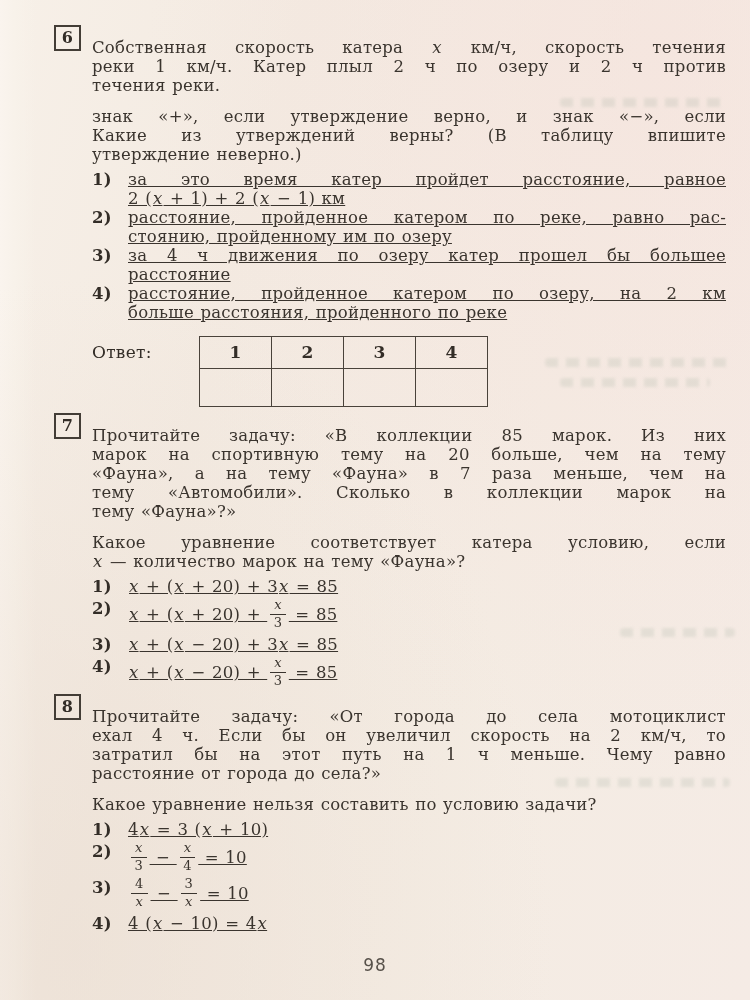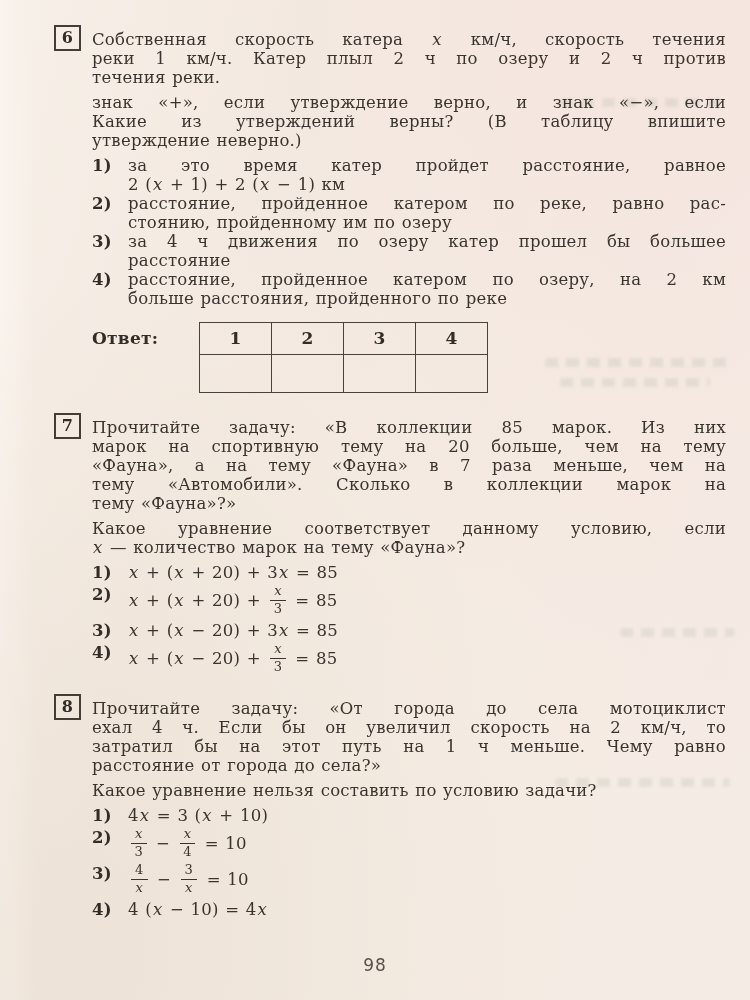--- a/index.html
+++ b/index.html
@@ -14,37 +14,37 @@
       linear-gradient(105deg,#f7f0e8 0%,#f3eae1 30%,#f4ece3 65%,#f5ebe5 100%);
     font-size:16.5px;line-height:19px;letter-spacing:.25px;word-spacing:1px;
   }
   .problem{position:absolute;left:92px;right:24px;}
   .p6{top:26px;} .p7{top:414px;} .p8{top:695px;}
   .plabel{
     position:absolute;left:-38px;top:-1px;width:23px;height:22px;
     border:2px solid #433d36;text-align:center;font-weight:bold;
     font-size:16px;line-height:22px;color:#332d27;background:transparent;
   }
-  .para{margin:4px 0 6px 0;}
+  .para{margin:12px 0 6px 0;}
   .pline,.iline{display:block;}
   .just{text-align:justify;text-align-last:justify;}
   .item{display:flex;align-items:flex-start;}
   .eq-item{margin:3px 0;}
   .inum{flex:0 0 36px;font-weight:bold;color:#332d27;}
-  .itext{flex:1;min-width:0;}
+  .itext{flex:1;min-width:0;text-decoration:underline;}
   .var{font-style:italic;padding:0 1px;}
   .frac{
     display:inline-flex;flex-direction:column;align-items:center;
     vertical-align:middle;line-height:1.15;font-size:13px;margin:0 3px;
     position:relative;top:-1px;
   }
   .frac .fnum{border-bottom:1.4px solid #3a342e;padding:0 4px 1px 4px;}
   .frac .fden{padding-top:1px;}
   .answer-row{display:flex;align-items:flex-start;margin-top:14px;}
-  .answer-label{flex:0 0 107px;font-weight:bold;color:#332d27;padding-top:7px;font-size:17px;}
+  .answer-label{flex:0 0 107px;font-weight:normal;color:#332d27;padding-top:7px;font-size:17px;}
   table.answer{border-collapse:collapse;}
   table.answer td{
     width:71px;border:1.7px solid #49423a;text-align:center;
     font-weight:bold;font-size:17px;color:#332d27;padding:0;
   }
   table.answer tr.hdr td{height:31px;}
   table.answer tr.blank td{height:37px;}
   .pagenum{
     position:absolute;top:956px;left:0;width:100%;text-align:center;
     font-family:"DejaVu Sans","Liberation Sans",sans-serif;
@@ -130,21 +130,21 @@
   <section class="problem p7">
     <div class="plabel">7</div>
     <p class="para">
       <span class="pline just"><span>Прочитайте задачу: «В коллекции 85 марок. Из них</span></span>
       <span class="pline just"><span>марок на спортивную тему на 20 больше, чем на тему</span></span>
       <span class="pline just"><span>«Фауна», а на тему «Фауна» в 7 раза меньше, чем на</span></span>
       <span class="pline just"><span>тему «Автомобили». Сколько в коллекции марок на</span></span>
       <span class="pline"><span>тему «Фауна»?»</span></span>
     </p>
     <p class="para">
-      <span class="pline just"><span>Какое уравнение соответствует данному условию, если</span></span>
+      <span class="pline just"><span>Какое уравнение соответствует катера условию, если</span></span>
       <span class="pline"><span class="var">x</span><span> — количество марок на тему «Фауна»?</span></span>
     </p>
     <div class="item eq-item">
       <span class="inum">1)</span>
       <span class="itext">
           <span class="iline"><span class="var">x</span><span> + (</span><span class="var">x</span><span> + 20) + 3</span><span class="var">x</span><span> = 85</span></span>
         </span>
     </div>
     <div class="item eq-item">
       <span class="inum">2)</span>

